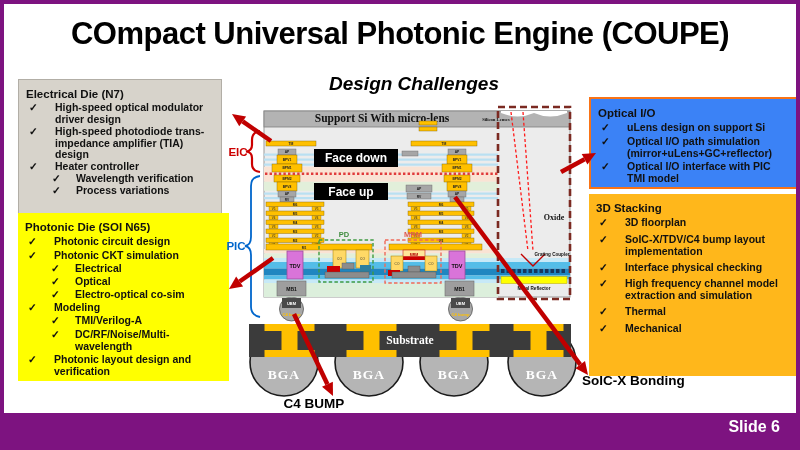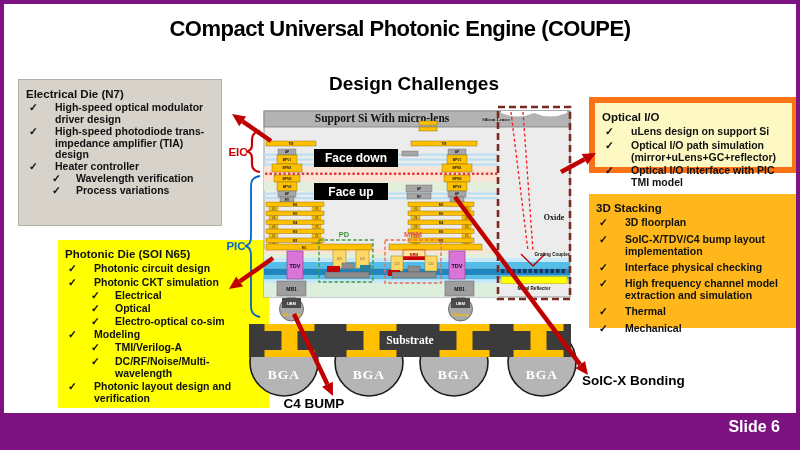--- a/index.html
+++ b/index.html
@@ -1,33 +1,33 @@
 <!DOCTYPE html>
 <html><head>
 <meta charset="utf-8">
 <style>
   html,body{margin:0;padding:0;background:#fff;}
   .slide{position:relative;width:800px;height:450px;box-sizing:border-box;
          border:4px solid #7d1380;background:#fff;overflow:hidden;
          font-family:"Liberation Sans",sans-serif;}
   .title{position:absolute;top:12px;left:0;width:100%;text-align:center;
-         font-size:22px;font-weight:bold;letter-spacing:-0.5px;color:#000;}
+         font-size:31px;font-weight:bold;letter-spacing:-0.5px;color:#000;}
   .subtitle{position:absolute;top:69px;left:300px;width:220px;text-align:center;
-         font-size:19px;font-weight:bold;color:#000;}
+         font-size:19px;font-weight:bold;font-style:italic;color:#000;}
   .box{position:absolute;box-sizing:border-box;padding:8px 7px;color:#111;
        font-weight:bold;font-size:10.5px;line-height:1.16;}
   .box .bt{font-size:11.5px;margin-bottom:1px;}
   .li{display:flex;margin-bottom:1px;}
   .lvl0 .chk{flex:0 0 26px;padding-left:3px;}
   .lvl1{padding-left:26px;}
   .lvl1 .chk{flex:0 0 24px;}
   #box-electrical{left:14px;top:75px;width:204px;height:147px;background:#d7d3cb;border:1px solid #b2aea6;}
-  #box-photonic{left:14px;top:236px;width:211px;height:168px;background:#ffff00;margin-left:40px;}
-  #box-optical{left:585px;top:93px;width:209px;height:76px;background:#fef9c3;border:6px solid #f97316;}
-  #box-stacking{left:585px;top:190px;width:209px;height:134px;background:#ffb71b;}
+  #box-photonic{left:14px;top:209px;width:211px;height:168px;background:#ffff00;}
+  #box-optical{left:585px;top:93px;width:209px;height:92px;background:#3b82f6;border:2px solid #f97316;}
+  #box-stacking{left:585px;top:190px;width:209px;height:182px;background:#ffb71b;}
   #box-stacking .li{margin-bottom:4px;}
   #box-electrical .li{margin-bottom:0px;line-height:1.12;}
   .bottombar{position:absolute;left:0;right:0;bottom:0;height:33px;background:#7d1380;}
   .slidenum{position:absolute;right:16px;top:5px;color:#fff;font-size:16px;font-weight:bold;margin-left:48px;}
   svg.overlay{position:absolute;left:0;top:0;pointer-events:none;}
 </style>
 </head>
 <body>
 
 <div class="slide">

